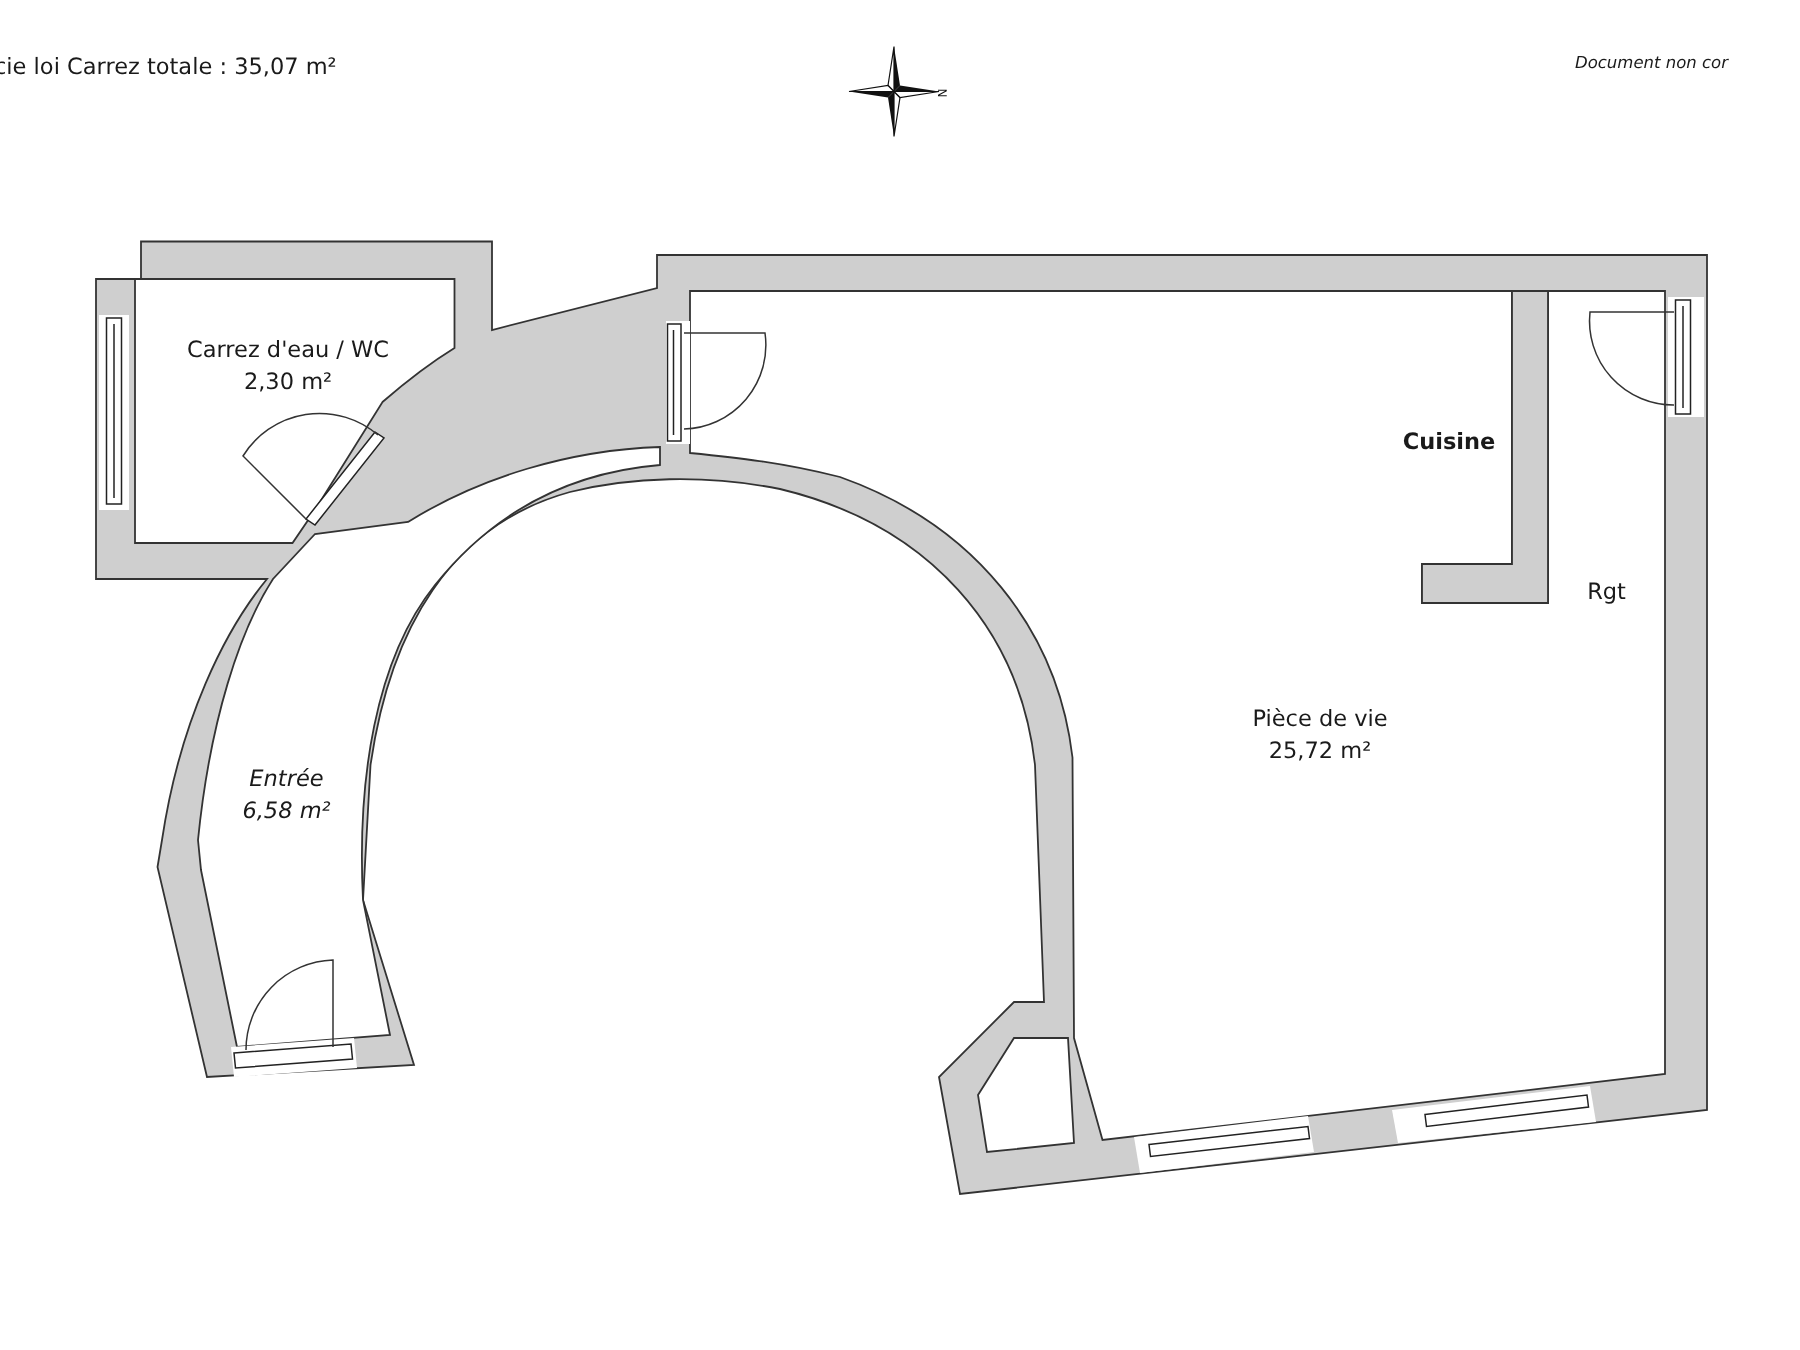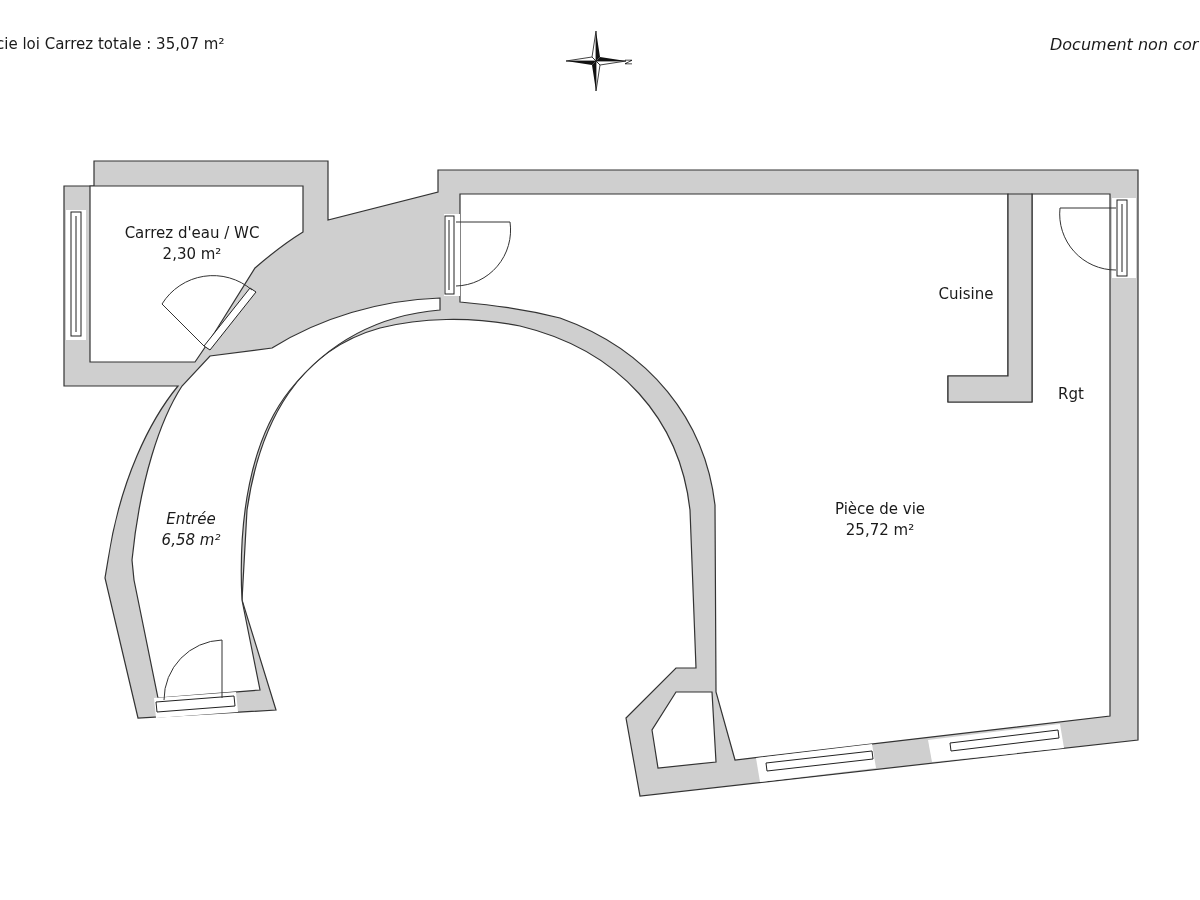--- a/index.html
+++ b/index.html
@@ -1,19 +1,19 @@
 <!DOCTYPE html>
 <html><head>
 <meta charset="utf-8">
 <style>
   html, body { margin: 0; padding: 0; background: #ffffff; }
   body { width: 1200px; height: 900px; position: relative; overflow: hidden;
          font-family: "DejaVu Sans", "Liberation Sans", sans-serif; color: #1a1a1a; }
   .hdr-left { position: absolute; left: -4px; top: 35px; font-size: 15px; white-space: nowrap; }
-  .hdr-right { position: absolute; left: 1050px; top: 35px; font-size: 16px; font-style: italic; white-space: nowrap; }
+  .hdr-right { position: absolute; left: 1050px; top: 35px; font-size: 11px; font-style: italic; white-space: nowrap; }
   .compass { position: absolute; left: 562px; top: 30px; width: 76px; height: 62px; }
   .plan { position: absolute; left: 0; top: 0; width: 1200px; height: 900px; }
   .wall { fill: #cfcfcf; stroke: #333; stroke-width: 1.2; stroke-linejoin: miter; }
   .room { fill: #ffffff; stroke: #333; stroke-width: 1.2; }
   .win-gap { fill: #ffffff; stroke: none; }
   .win { fill: #fff; stroke: #222; stroke-width: 1; }
   .door { fill: none; stroke: #333; stroke-width: 1; }
   .label { position: absolute; font-size: 15px; text-align: center; line-height: 21px; white-space: nowrap; transform: translateX(-50%); }
 </style>
 </head>
@@ -89,22 +89,22 @@
 </svg>
 
 <div class="label" style="left:192px; top:223px;">
   <div>Carrez d'eau / WC</div>
   <div>2,30 m²</div>
 </div>
 <div class="label" style="left:191px; top:509px;font-style:italic;">
   <div>Entrée</div>
   <div>6,58 m²</div>
 </div>
-<div class="label" style="left:880px; top:469px;margin-top:30px;">
+<div class="label" style="left:880px; top:469px;">
   <div>Pièce de vie</div>
   <div>25,72 m²</div>
 </div>
-<div class="label" style="left:966px; top:284px;">
+<div class="label" style="left:966px; top:284px;font-weight:bold;">
   <div>Cuisine</div>
 </div>
 <div class="label" style="left:1071px; top:352px;margin-top:32px;">
   <div>Rgt</div>
 </div>
 
 </body></html>

